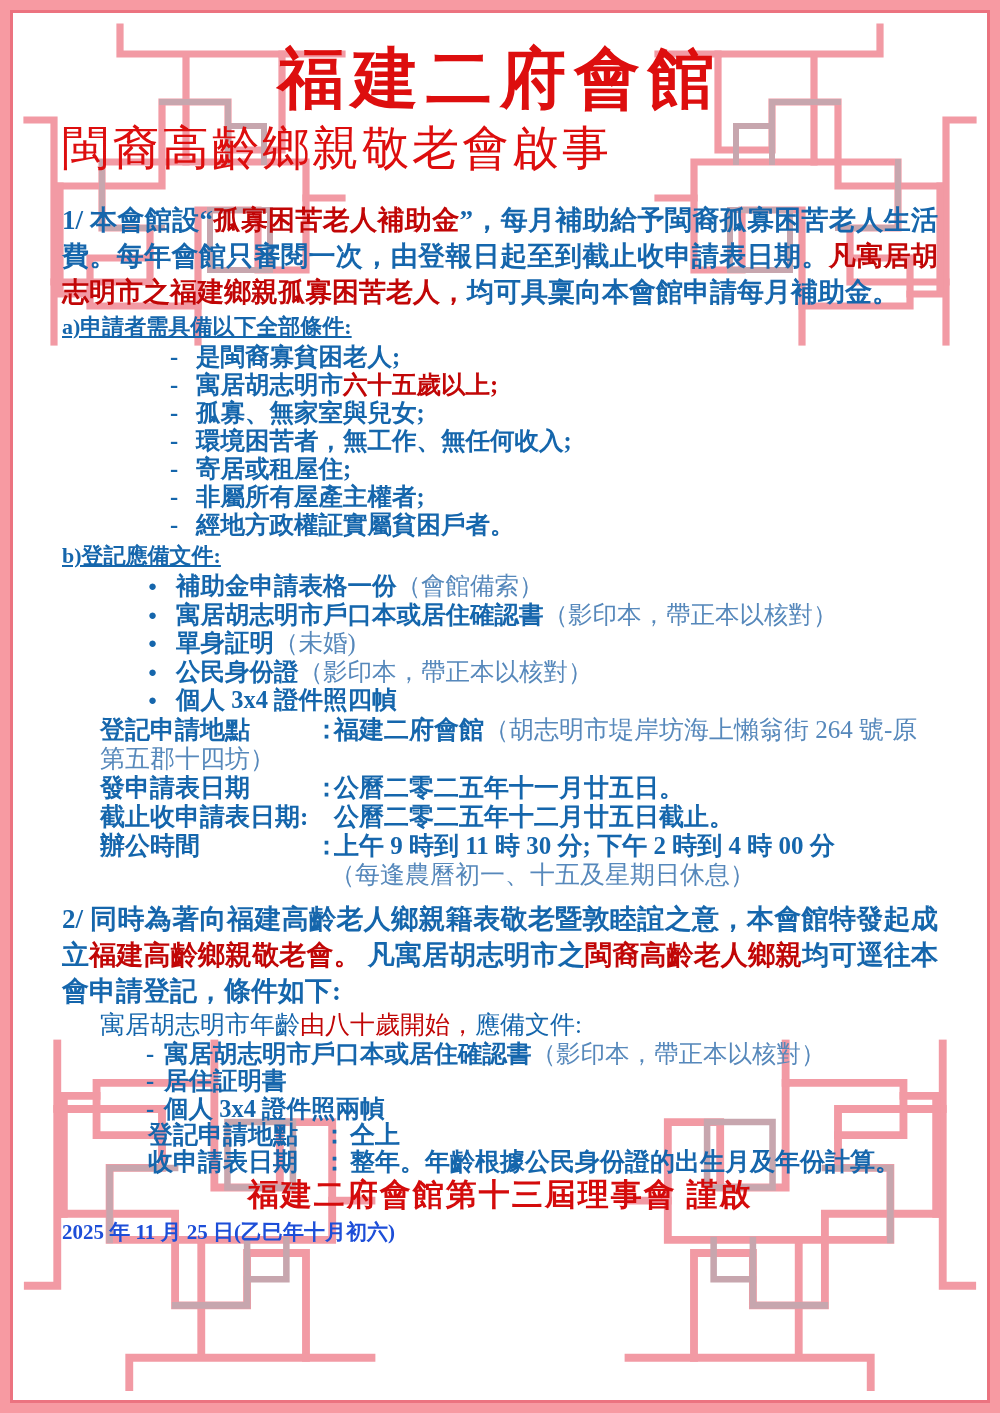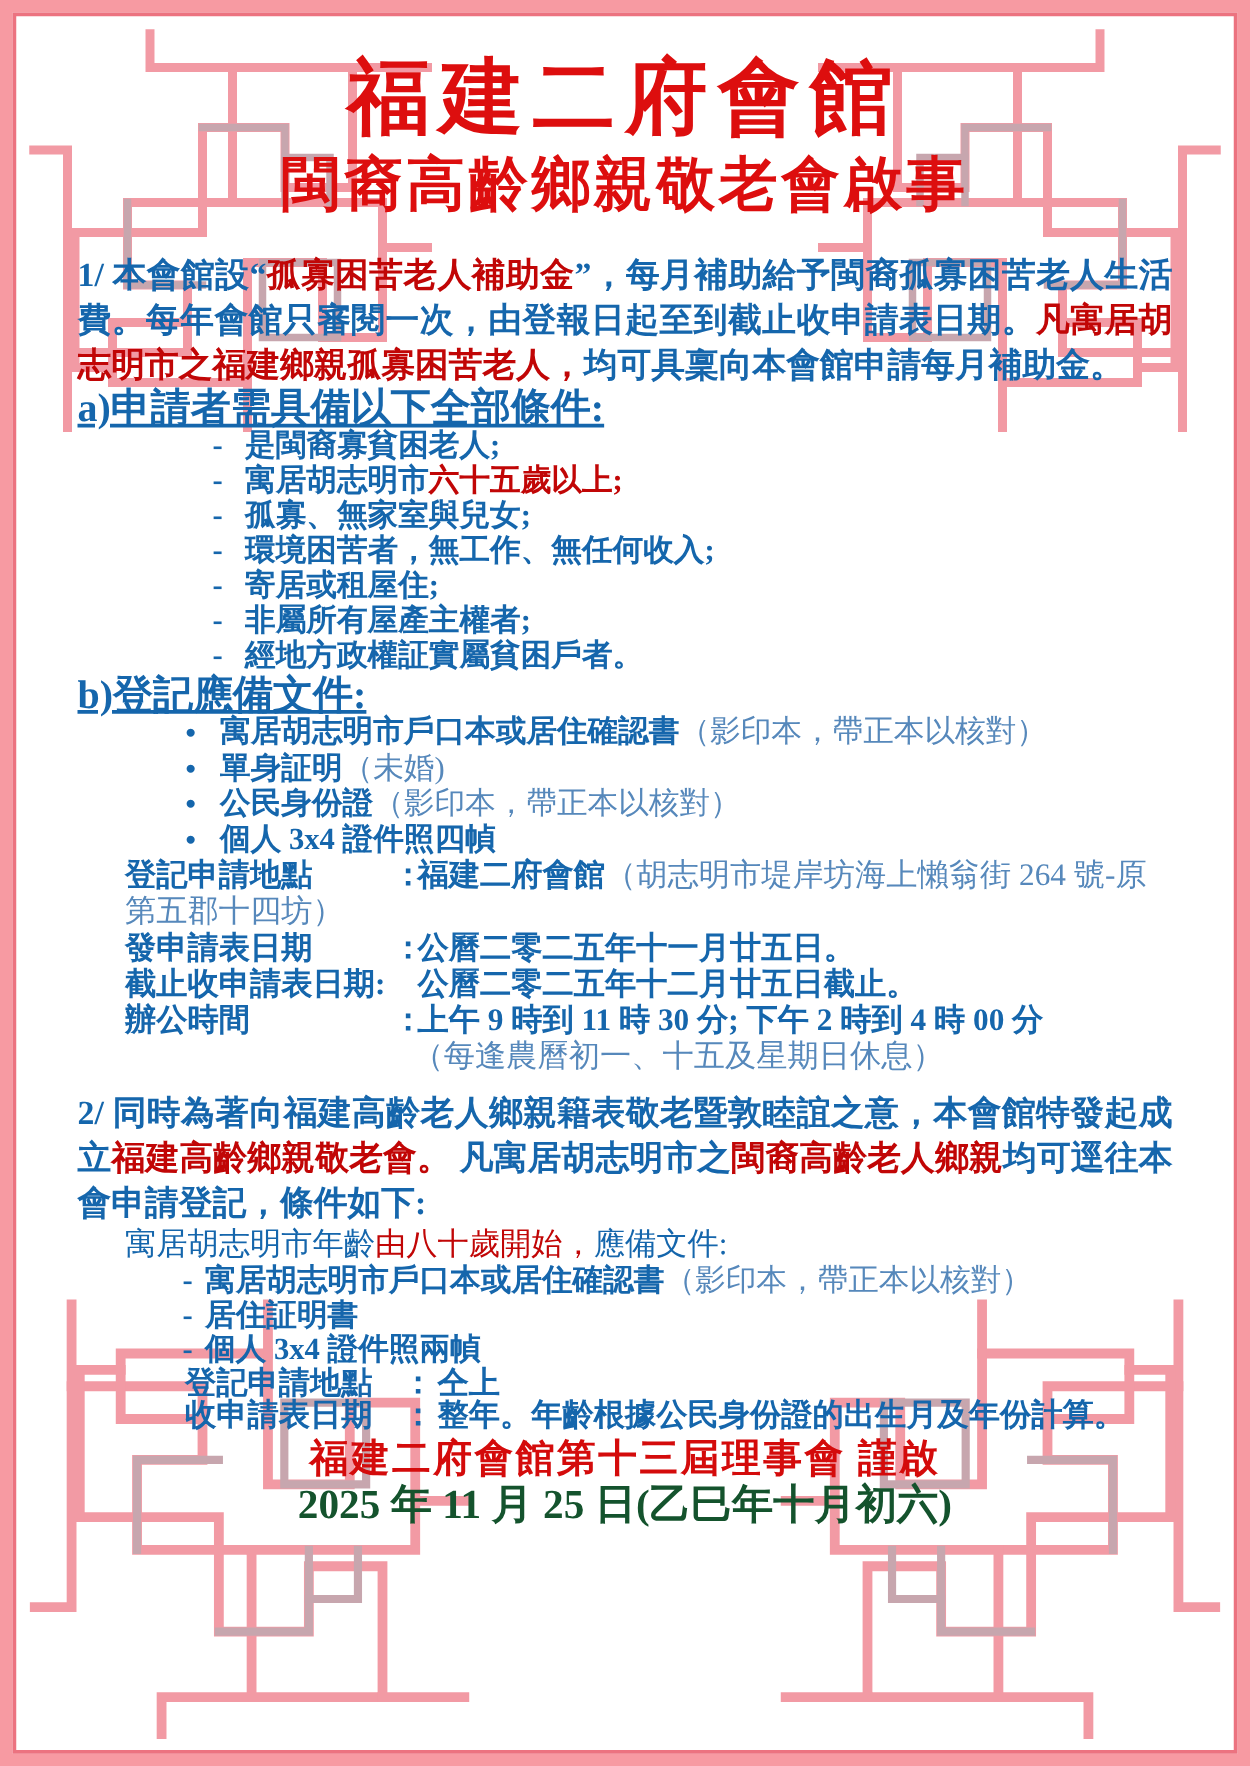--- a/index.html
+++ b/index.html
@@ -22,31 +22,31 @@
   .org-title{
     text-align:center;color:#dd0e0e;font-weight:bold;
     font-size:66px;line-height:78px;letter-spacing:8px;
   }
   .subtitle{
     text-align:center;color:#dd0e0e;font-weight:bold;
     font-size:47px;line-height:60px;letter-spacing:1px;margin-top:6px;
   }
   .subtitle-small{font-size:27px;vertical-align:baseline;}
   .subtitle2{
-    text-align:center;color:#dd0e0e;font-weight:bold;
+    text-align:left;color:#dd0e0e;font-weight:normal;
     font-size:47px;line-height:60px;letter-spacing:3px;
   }
   .para{
     color:#1566ac;font-weight:bold;font-size:27px;line-height:36px;
     text-align:justify;margin-top:24px;
   }
   .para2{margin-top:12px;}
   .red{color:#c10606;text-align:right;}
   .sub-header{
-    color:#1566ac;font-weight:bold;font-size:32px;line-height:33px;
+    color:#1566ac;font-weight:bold;font-size:22px;line-height:33px;
     text-decoration:underline;
   }
   .cond-list{padding-left:108px;color:#1566ac;font-weight:bold;font-size:24.5px;line-height:28px;}
   .cond-item .dash{display:inline-block;width:26px;}
   .doc-list{padding-left:86px;color:#1566ac;font-weight:bold;font-size:24.5px;line-height:28.5px;}
   .bullet{display:inline-block;font-size:15px;vertical-align:3px;width:28px;color:#1566ac;}
   .note{font-weight:normal;color:#5688bb;}
   .info-block{padding-left:38px;color:#1566ac;font-weight:bold;font-size:25px;line-height:29px;}
   .info-label{display:inline-block;width:214px;white-space:nowrap;}
   .info-colon{display:inline-block;width:20px;}
@@ -55,22 +55,22 @@
   .doc-list2{padding-left:84px;color:#1566ac;font-weight:bold;font-size:24.5px;line-height:27.5px;}
   .doc-list2 .dash{display:inline-block;width:18px;}
   .info-block2{padding-left:86px;color:#1566ac;font-weight:bold;font-size:25px;line-height:26.5px;}
   .info-block2 .info-label{width:174px;}
   .info-block2 .info-colon{width:28px;}
   .footer-sig{
     text-align:center;color:#d40b0b;font-weight:bold;
     font-size:31px;line-height:40px;letter-spacing:2px;
   }
   .footer-date{
-    text-align:center;color:#14532d;font-weight:bold;
-    font-size:33px;line-height:34px;
+    color:#1d4ed8;font-weight:bold;
+    font-size:21px;line-height:34px;
   }
 </style>
 </head>
 <body>
 
 <div class="band-outer"></div>
 <div class="band-inner"></div>
 
 <svg width="0" height="0" style="position:absolute">
   <defs>
@@ -124,20 +124,21 @@
     <div class="cond-item"><span class="dash">-</span><span>孤寡、無家室與兒女;</span><span class="red"></span></div>
     <div class="cond-item"><span class="dash">-</span><span>環境困苦者，無工作、無任何收入;</span><span class="red"></span></div>
     <div class="cond-item"><span class="dash">-</span><span>寄居或租屋住;</span><span class="red"></span></div>
     <div class="cond-item"><span class="dash">-</span><span>非屬所有屋產主權者;</span><span class="red"></span></div>
     <div class="cond-item"><span class="dash">-</span><span>經地方政權証實屬貧困戶者。</span><span class="red"></span></div>
   </div>
 
   <div class="sub-header">b)登記應備文件:</div>
 
   <div class="doc-list">
+    <div><span class="bullet">●</span><span>補助金申請表格一份</span><span class="note">（會館備索）</span></div>
     <div><span class="bullet">●</span><span>寓居胡志明市戶口本或居住確認書</span><span class="note">（影印本，帶正本以核對）</span></div>
     <div><span class="bullet">●</span><span>單身証明</span><span class="note">（未婚)</span></div>
     <div><span class="bullet">●</span><span>公民身份證</span><span class="note">（影印本，帶正本以核對）</span></div>
     <div><span class="bullet">●</span><span>個人 3x4 證件照四幀</span><span class="note"></span></div>
   </div>
 
   <div class="info-block">
     <div class="info-row"><span class="info-label">登記申請地點</span><span class="info-colon">：</span><span>福建二府會館</span><span class="note">（胡志明市堤岸坊海上懶翁街 264 號-原第五郡十四坊）</span></div>
     <div class="info-row"><span class="info-label">發申請表日期</span><span class="info-colon">：</span><span>公曆二零二五年十一月廿五日。</span><span class="note"></span></div>
     <div class="info-row"><span class="info-label">截止收申請表日期:</span><span class="info-colon"></span><span>公曆二零二五年十二月廿五日截止。</span><span class="note"></span></div>

